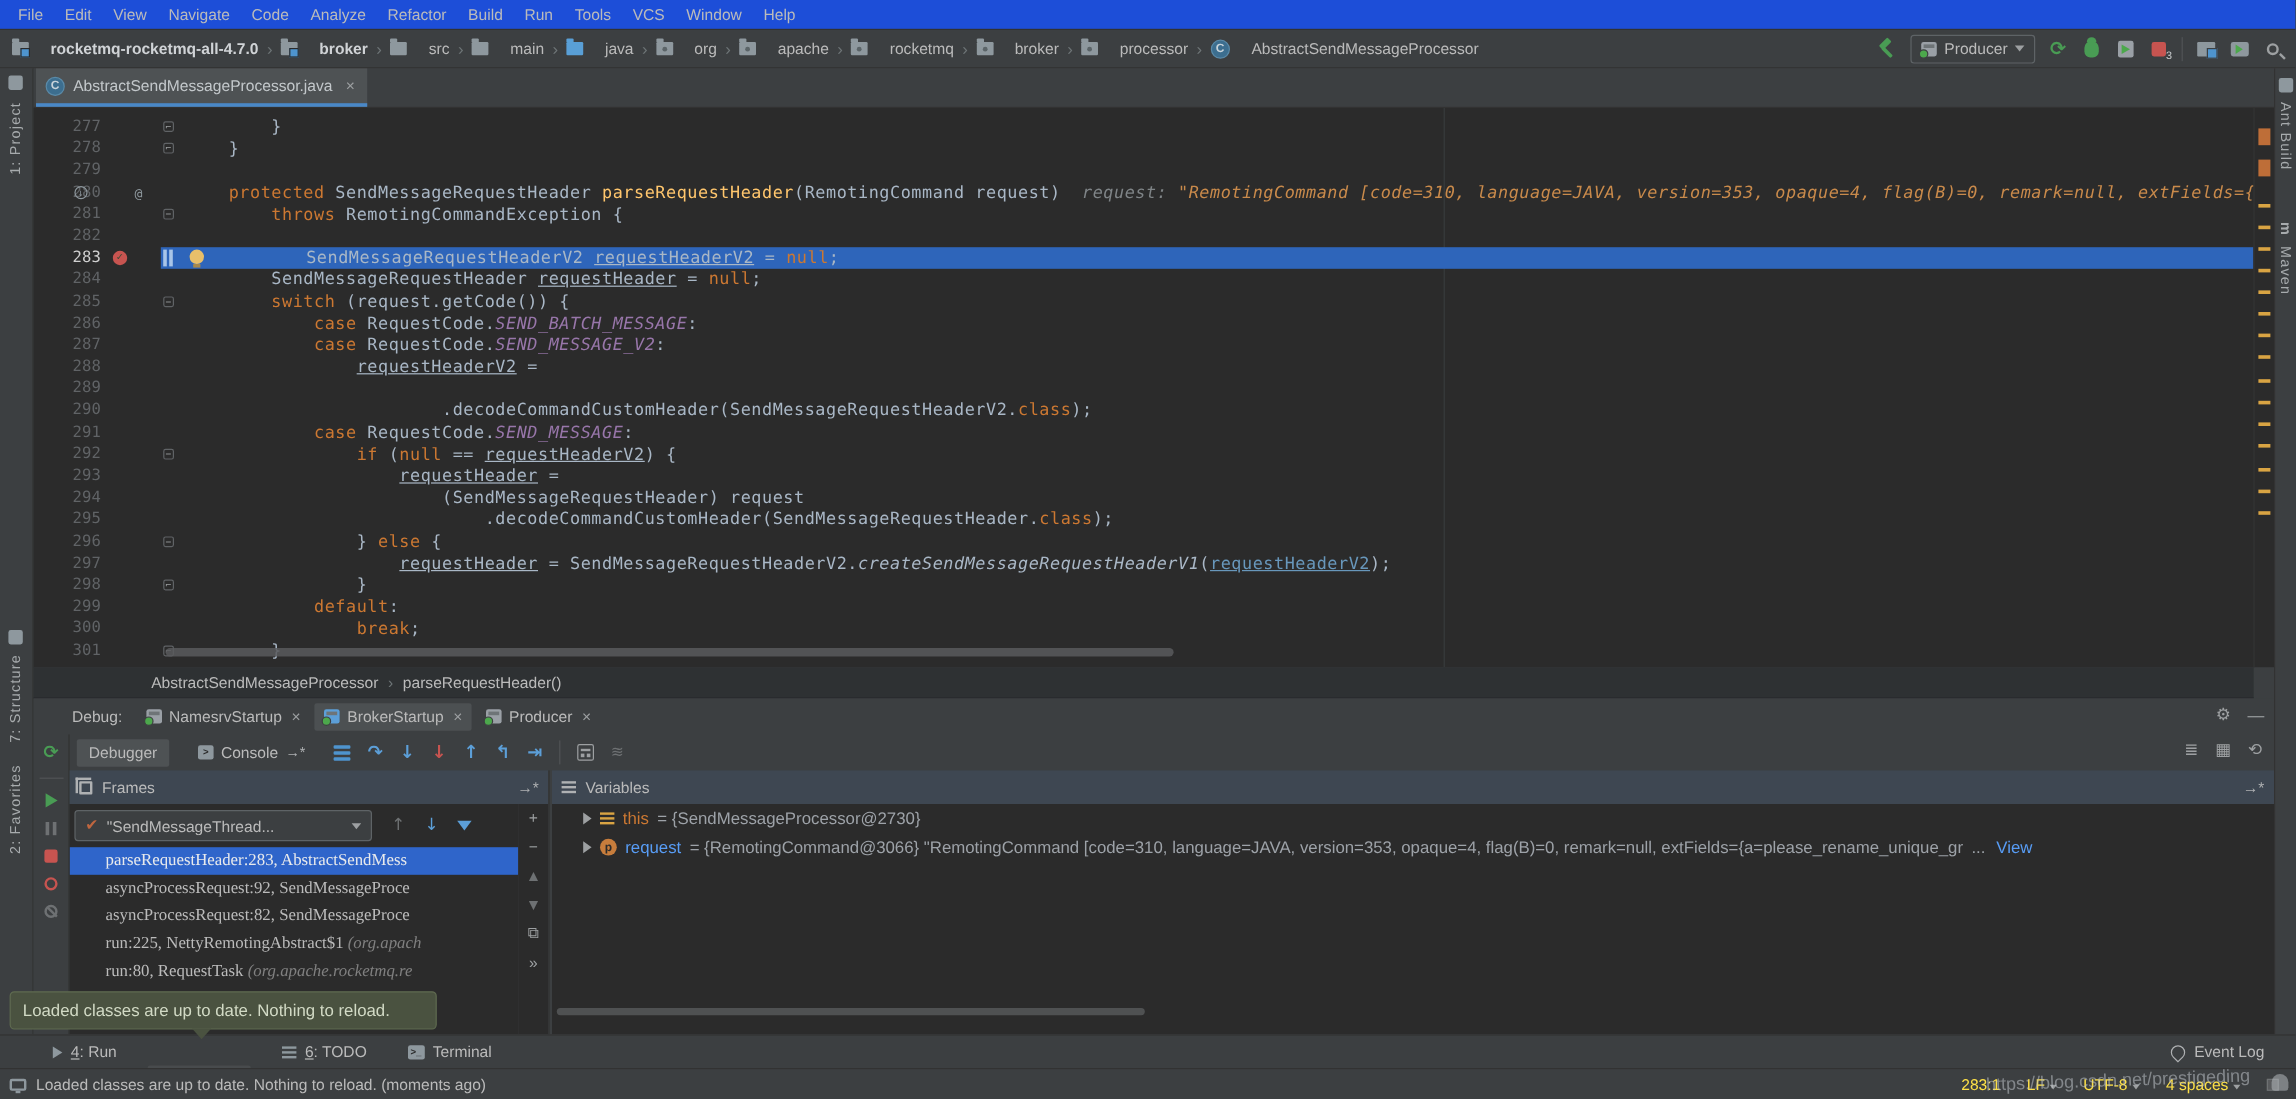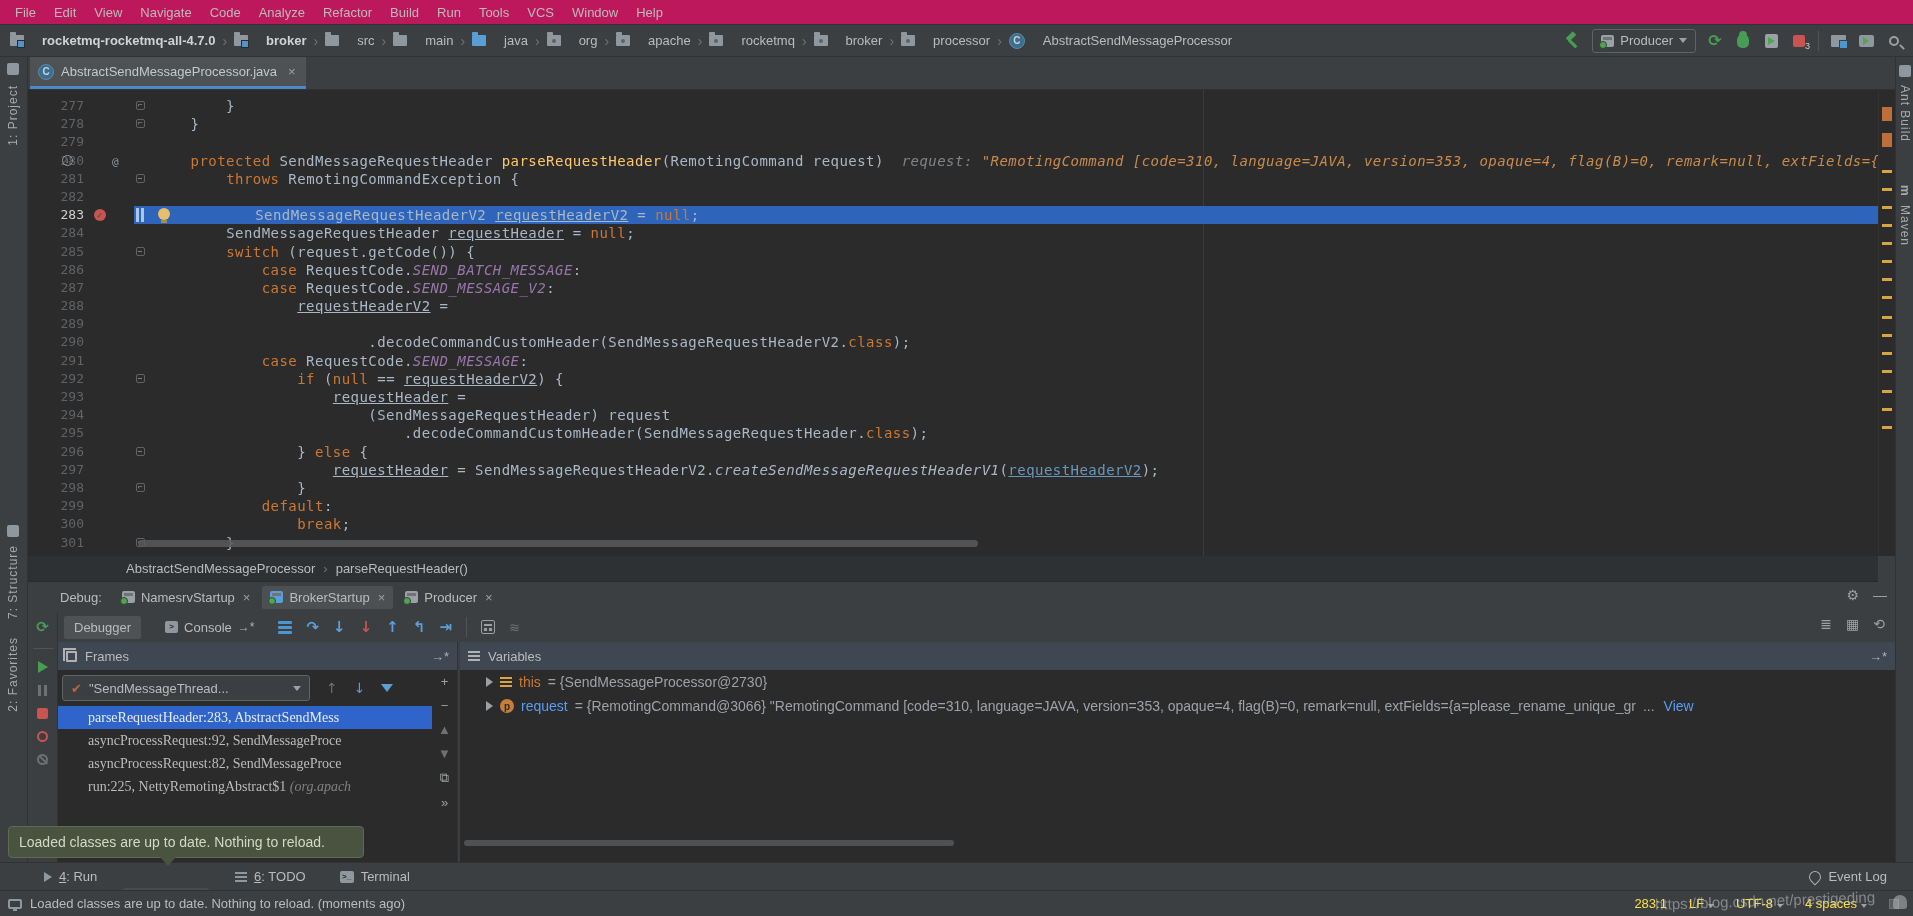--- a/index.html
+++ b/index.html
@@ -5,21 +5,21 @@
   * { box-sizing: border-box; margin:0; padding:0; }
   html,body { width:1913px; height:916px; overflow:hidden; }
   body {
     background:#3C3F41; color:#BBBBBB;
     font-family:"Liberation Sans","DejaVu Sans",sans-serif; font-size:13px;
     position:relative;
   }
   .abs { position:absolute; }
 
   
-  #menubar { left:0; top:0; width:1913px; height:25px; background:#be185d; border-bottom:1px solid #323232; display:flex; align-items:center; padding-left:6px; }
+  #menubar { left:0; top:0; width:1913px; height:25px; background:#1d4ed8; border-bottom:1px solid #323232; display:flex; align-items:center; padding-left:6px; }
   .menu-item { padding:3px 9px; color:#BBBBBB; cursor:default; }
 
   
   #navbar { left:0; top:25px; width:1913px; height:32px; background:#3C3F41; border-bottom:1px solid #323232; display:flex; align-items:center; padding-left:10px; }
   #crumbs { display:flex; align-items:center; white-space:nowrap; }
   .crumb { display:flex; align-items:center; gap:18px; color:#BBBBBB; }
   .crumb.bold { font-weight:bold; color:#D0D3D6; }
   .crumb-sep { color:#6E7577; margin:0 7px; font-size:14px; }
   .folder { width:14px; height:11px; background:#8E989E; border-radius:1px; position:relative; display:inline-block; }
   .folder:before { content:""; position:absolute; top:-3px; left:0; width:6px; height:3px; background:#8E989E; border-radius:1px 1px 0 0; }
@@ -470,20 +470,21 @@
       </span>
       <span class="frame-arrow dim">↑</span>
       <span class="frame-arrow">↓</span>
       <span class="funnel"></span>
     </div>
     <div id="frame-list">
         <div class="frame-row selected"><span>parseRequestHeader:283, AbstractSendMess</span></div>
         <div class="frame-row"><span>asyncProcessRequest:92, SendMessageProce</span></div>
         <div class="frame-row"><span>asyncProcessRequest:82, SendMessageProce</span></div>
         <div class="frame-row"><span>run:225, NettyRemotingAbstract$1 </span><span class="pkg">(org.apach</span></div>
+        <div class="frame-row"><span>run:80, RequestTask </span><span class="pkg">(org.apache.rocketmq.re</span></div>
       </div>
   </div>
   <div id="frames-minicol">
     <span>+</span>
     <span>−</span>
     <span style="color:#6E7173">▲</span>
     <span style="color:#6E7173">▼</span>
     <span>⧉</span>
     <span>»</span>
   </div>

